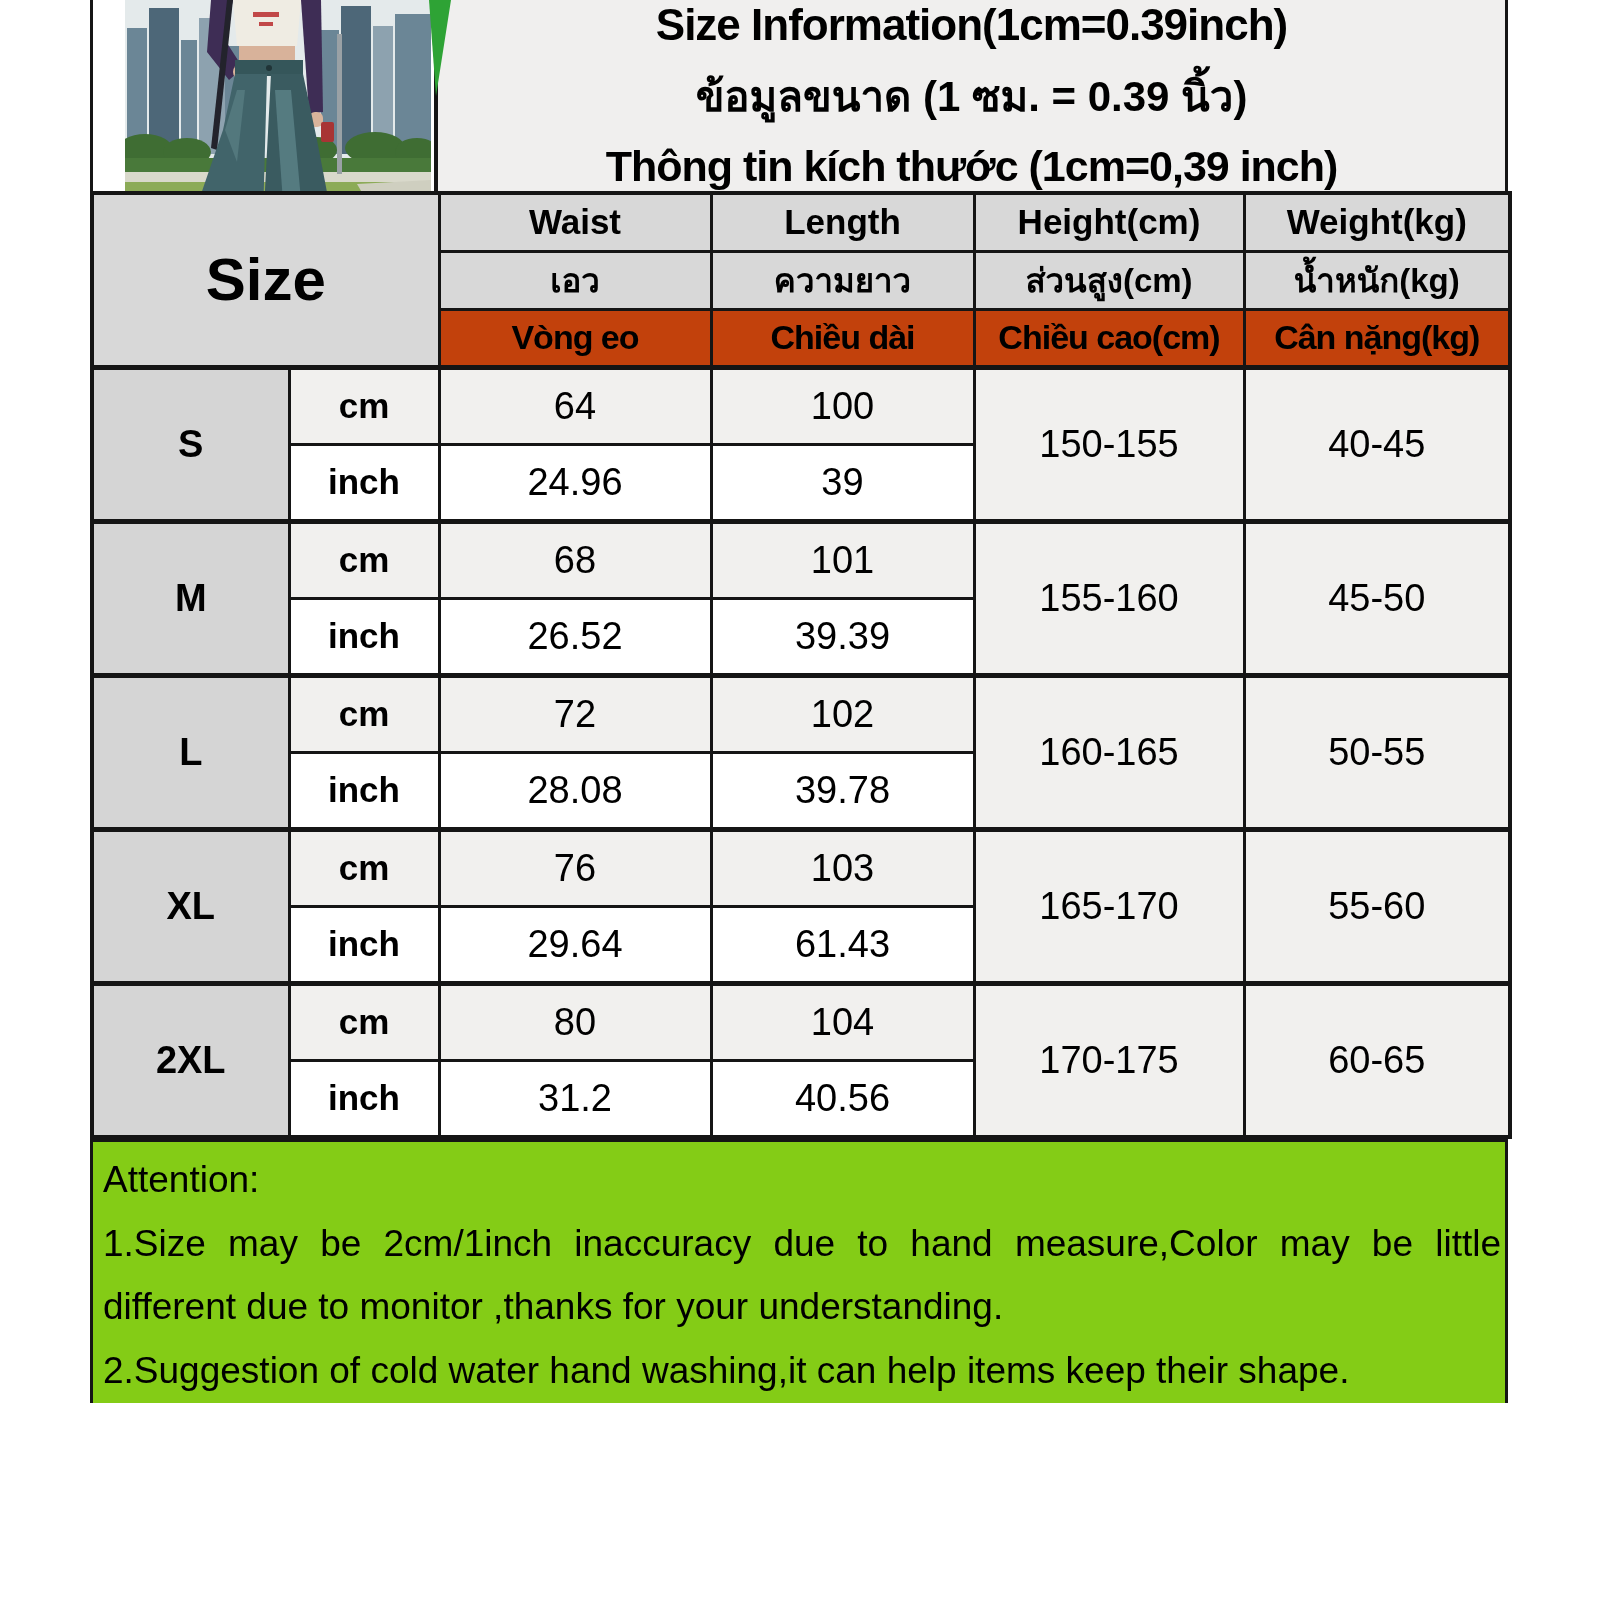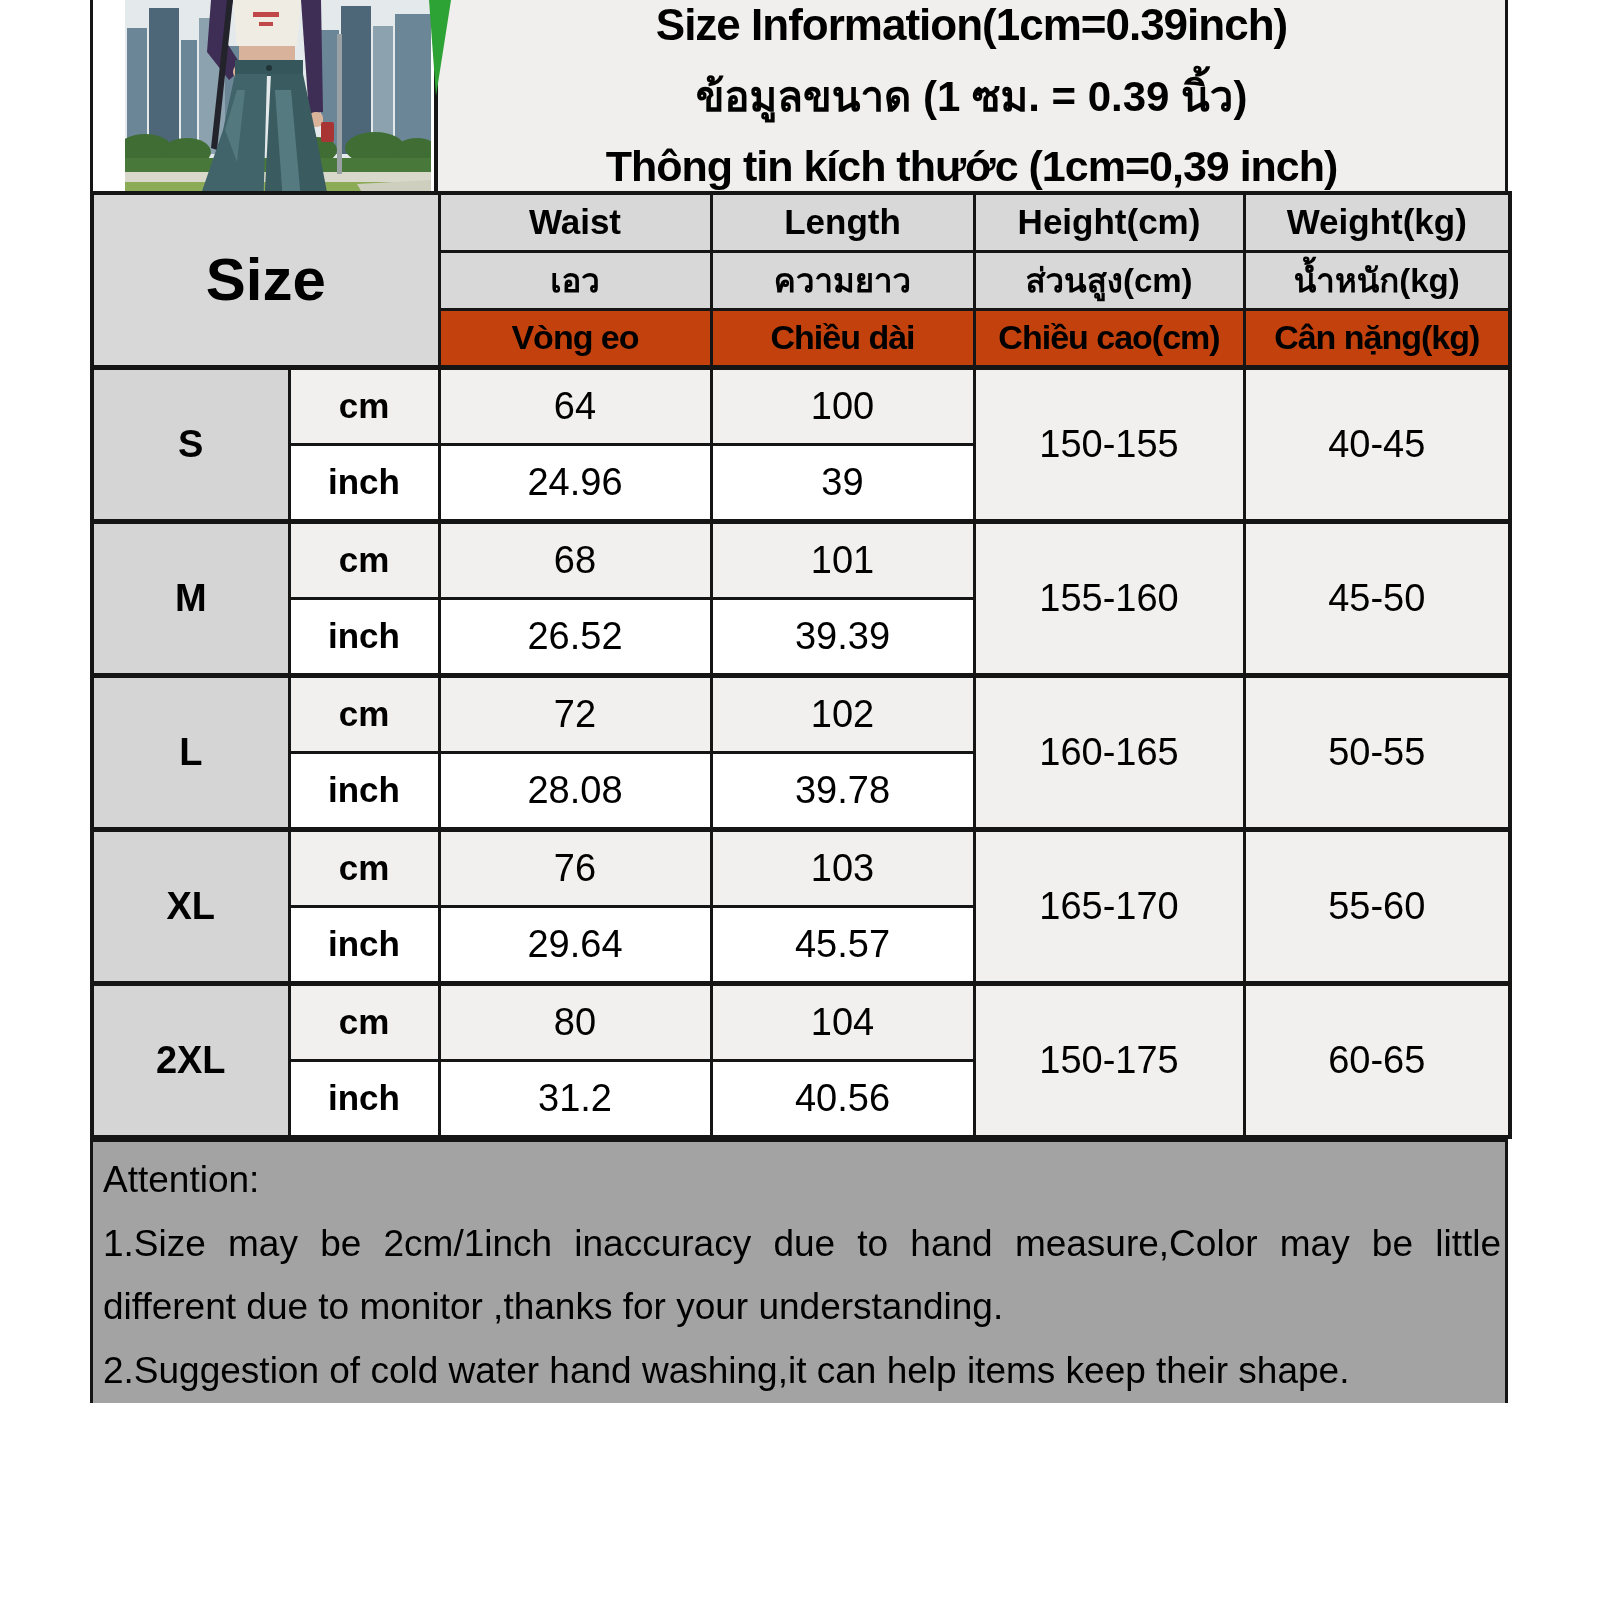--- a/index.html
+++ b/index.html
@@ -36,21 +36,21 @@
   td.unit  { font-weight:700; font-size:35px; }
   td.val   { font-weight:400; font-size:38px; }
   td.range { font-weight:400; font-size:38px; background:#f1f0ee; }
   tr.cmrow td { background:#f1f0ee; }
   tr.cmrow td.size-lbl { background:#d5d5d5; }
   tr.inrow td { background:#ffffff; }
   tr.group-start td { border-top-width:5px; }
 
   
   .attention { flex:1; border:3px solid #151515; border-bottom:none;
-               background:#a3a3a3; padding:6px 4px 0 10px;
+               background:#84cc16; padding:6px 4px 0 10px;
                font-size:37px; line-height:1.72; }
   .attention .p1 { text-align:justify; }
 </style>
 </head>
 <body>
 
 <div class="sheet">
 
   <div class="top-row">
     <div class="photo-cell">
@@ -203,29 +203,29 @@
       <td class="size-lbl" rowspan="2">XL</td>
       <td class="unit">cm</td>
       <td class="val">76</td>
       <td class="val">103</td>
       <td class="range" rowspan="2">165-170</td>
       <td class="range" rowspan="2">55-60</td>
     </tr>
     <tr class="drow inrow">
       <td class="unit">inch</td>
       <td class="val">29.64</td>
-      <td class="val">45.57</td>
+      <td class="val">61.43</td>
     </tr>
 
     <tr class="drow cmrow group-start">
       <td class="size-lbl" rowspan="2">2XL</td>
       <td class="unit">cm</td>
       <td class="val">80</td>
       <td class="val">104</td>
-      <td class="range" rowspan="2">150-175</td>
+      <td class="range" rowspan="2">170-175</td>
       <td class="range" rowspan="2">60-65</td>
     </tr>
     <tr class="drow inrow">
       <td class="unit">inch</td>
       <td class="val">31.2</td>
       <td class="val">40.56</td>
     </tr>
   </tbody>
     </table>
 

